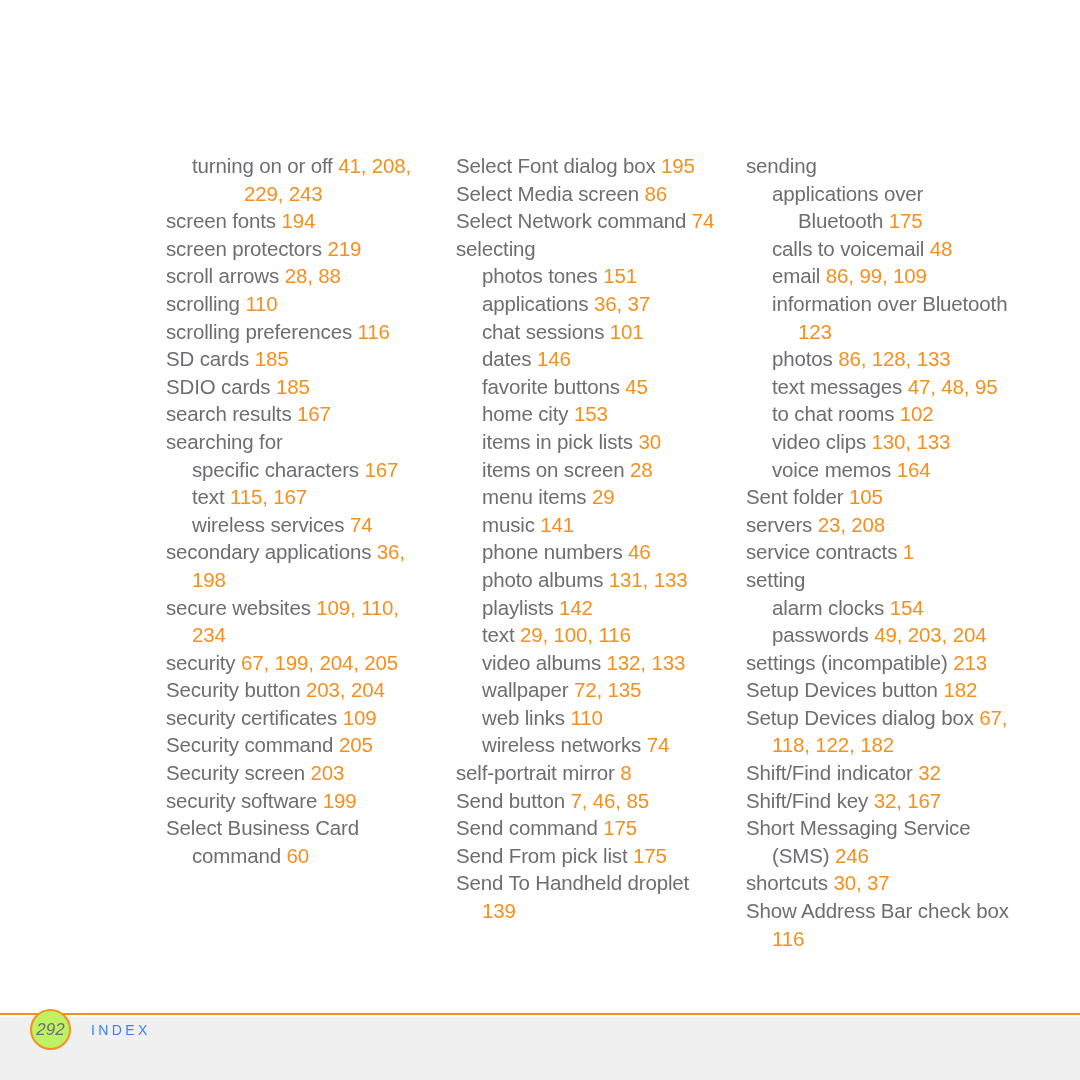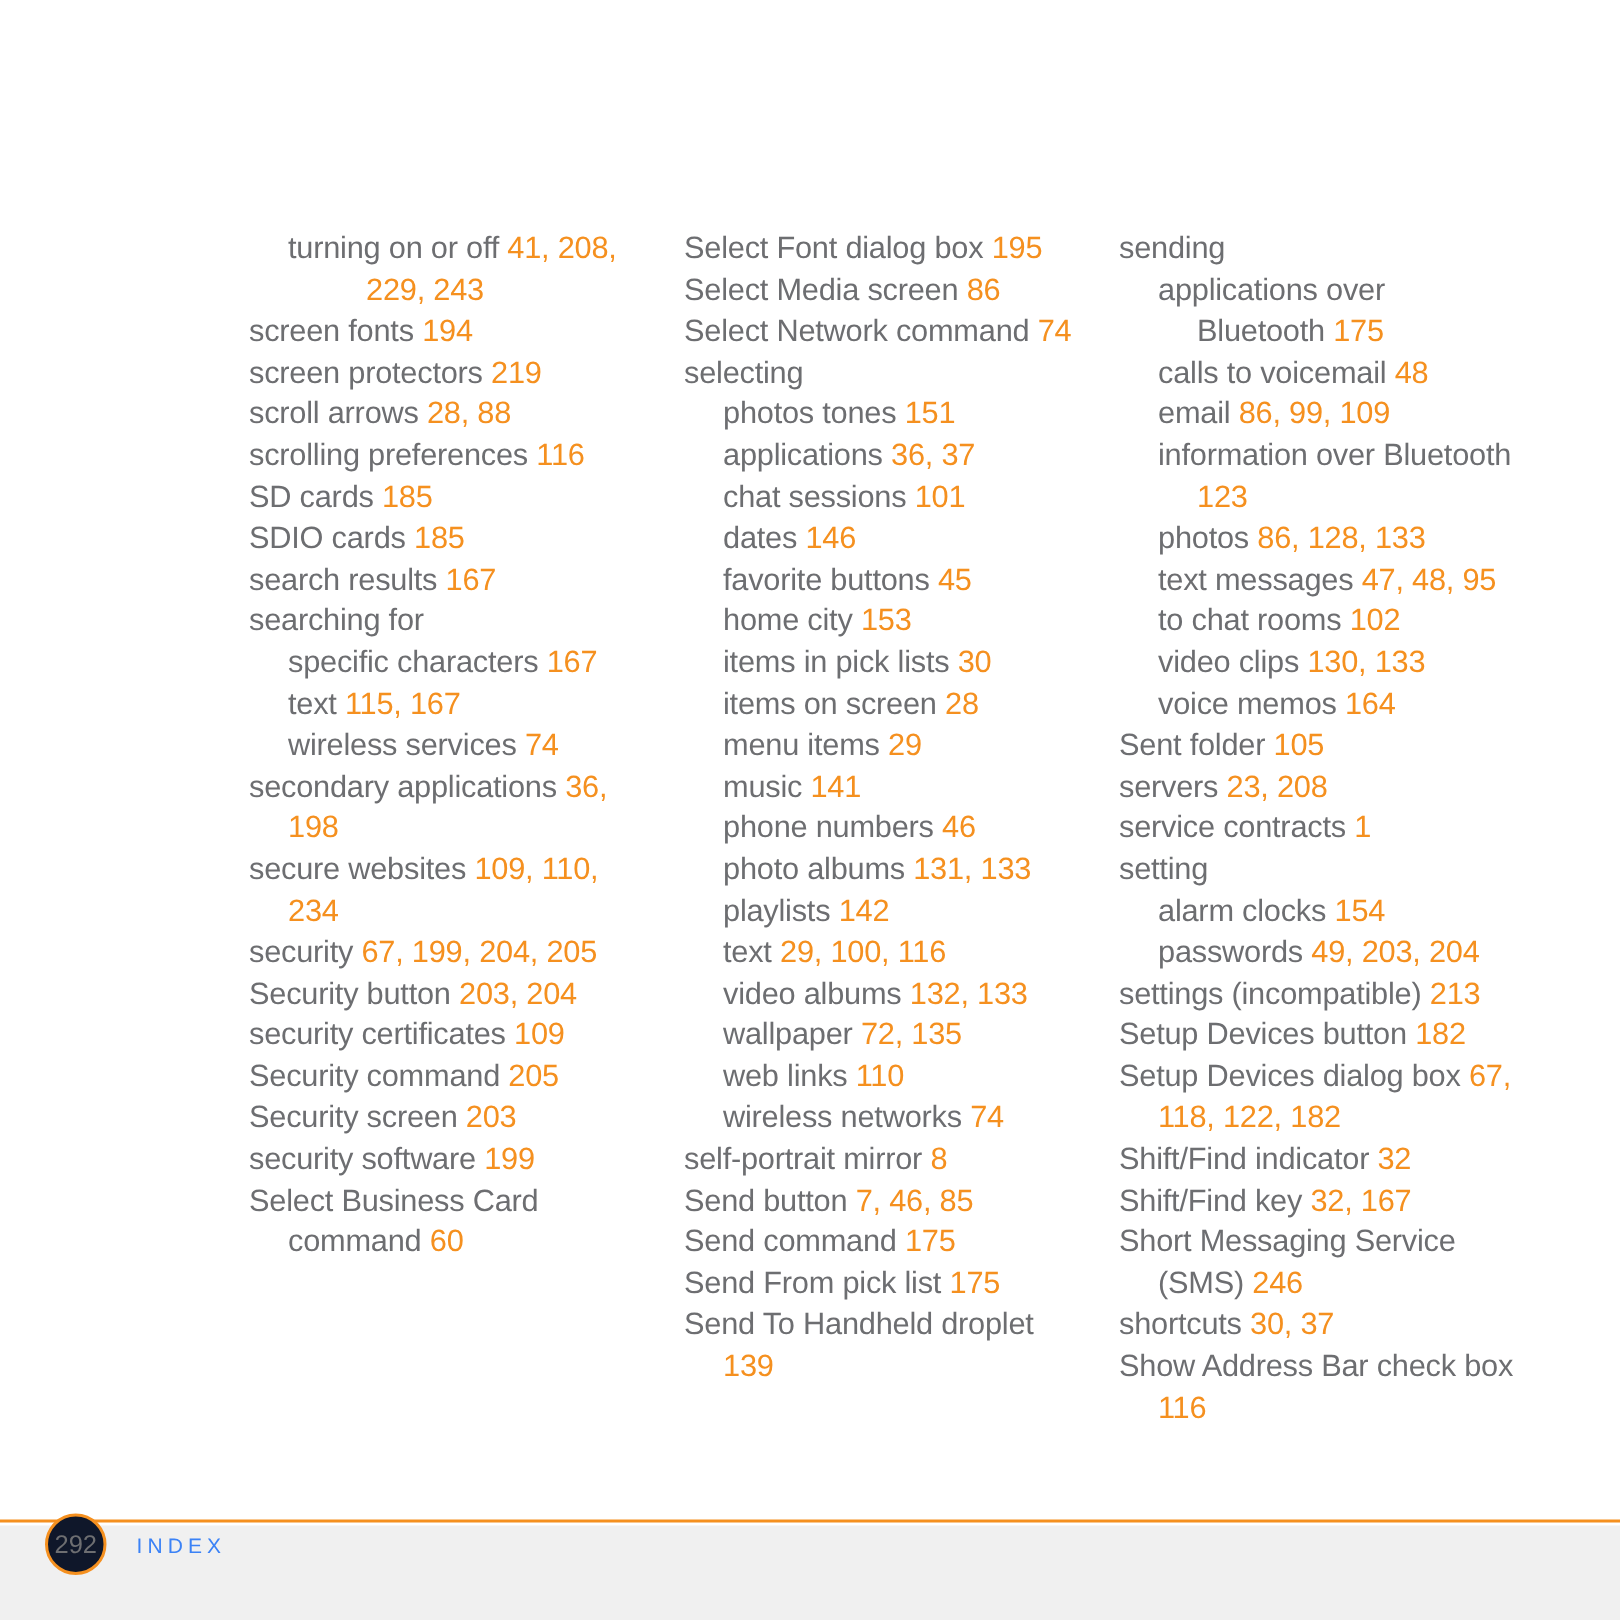--- a/index.html
+++ b/index.html
@@ -77,25 +77,26 @@
     background: #f5901f;
   }
   .page-number-circle {
     position: absolute;
     left: 30px;
     top: 1009px;
     width: 41px;
     height: 41px;
     border-radius: 50%;
     border: 2px solid #f5901f;
-    background: #0f172a;
+    background: #bef264;
     display: flex;
     align-items: center;
     justify-content: center;
     box-sizing: border-box;
+    font-style: italic;
   }
   .page-number-circle span {
     font-size: 17px;
     color: #6d6e71;
     letter-spacing: 0px;
     line-height: 1;
   }
   .footer-label {
     position: absolute;
     left: 91px;
@@ -111,20 +112,21 @@
 
 <div class="page">
 
   <div class="index-body" id="index-body">
       <div class="index-column col-1">
         <div class="entry lvl-1"><span>turning on or off </span><span class="pg">41, 208,</span></div>
         <div class="entry cont-3"><span class="pg">229, 243</span></div>
         <div class="entry lvl-0"><span>screen fonts </span><span class="pg">194</span></div>
         <div class="entry lvl-0"><span>screen protectors </span><span class="pg">219</span></div>
         <div class="entry lvl-0"><span>scroll arrows </span><span class="pg">28, 88</span></div>
+        <div class="entry lvl-0"><span>scrolling </span><span class="pg">110</span></div>
         <div class="entry lvl-0"><span>scrolling preferences </span><span class="pg">116</span></div>
         <div class="entry lvl-0"><span>SD cards </span><span class="pg">185</span></div>
         <div class="entry lvl-0"><span>SDIO cards </span><span class="pg">185</span></div>
         <div class="entry lvl-0"><span>search results </span><span class="pg">167</span></div>
         <div class="entry lvl-0"><span>searching for</span></div>
         <div class="entry lvl-1"><span>specific characters </span><span class="pg">167</span></div>
         <div class="entry lvl-1"><span>text </span><span class="pg">115, 167</span></div>
         <div class="entry lvl-1"><span>wireless services </span><span class="pg">74</span></div>
         <div class="entry lvl-0"><span>secondary applications </span><span class="pg">36,</span></div>
         <div class="entry cont-1"><span class="pg">198</span></div>

